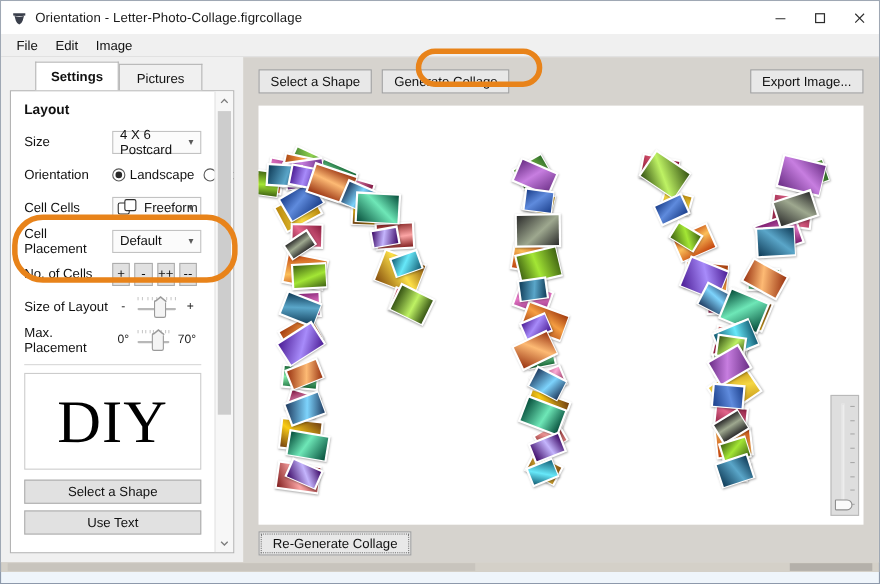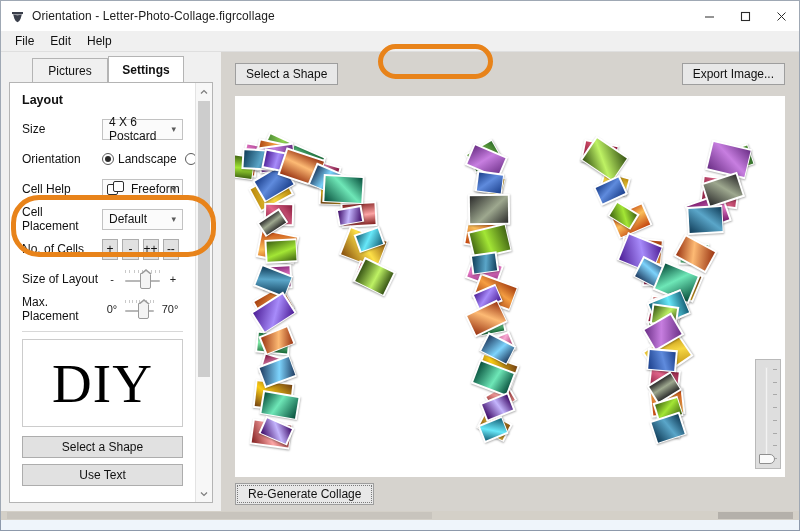--- a/index.html
+++ b/index.html
@@ -351,30 +351,30 @@
             <line x1="1.5" y1="1.5" x2="9.5" y2="9.5" stroke="#2b2b2b" stroke-width="1"></line>
             <line x1="9.5" y1="1.5" x2="1.5" y2="9.5" stroke="#2b2b2b" stroke-width="1"></line>
           </svg>
       </div>
     </div>
   </div>
 
   <div class="menubar">
     <div class="menu-item">File</div>
     <div class="menu-item">Edit</div>
-    <div class="menu-item">Help</div>
+    <div class="menu-item">Image</div>
   </div>
 
   <div class="body-split">
 
     <div class="left-panel">
 
       <div class="tabstrip">
+        <div class="tab active">Settings</div>
         <div class="tab inactive">Pictures</div>
-        <div class="tab active">Settings</div>
       </div>
 
       <div class="panel-frame">
         <div class="panel-content">
 
           <div class="section-title">Layout</div>
 
           <div class="row">
             <div class="row-label">Size</div>
             <div class="combo combo-size">
@@ -387,21 +387,21 @@
             <div class="row-label">Orientation</div>
             <div class="radio-grp">
               <span class="radio checked"></span>
               <span class="radio-label">Landscape</span>
               <span class="radio"></span>
               <span class="radio-label">Portrait</span>
             </div>
           </div>
 
           <div class="row">
-            <div class="row-label">Cell Help</div>
+            <div class="row-label">Cell Cells</div>
             <div class="combo combo-cellstyle">
               <span class="cellstyle-icon">
                 <span class="sq sq1"></span>
                   <span class="sq sq2"></span>
               </span>
               <span>Freeform</span>
               <span class="caret">▾</span>
             </div>
           </div>
 
@@ -492,20 +492,21 @@
               </svg>
           </div>
         </div>
       </div>
     </div>
 
     <div class="right-panel">
 
       <div class="toolbar">
         <div class="btn tool-btn">Select a Shape</div>
+        <div class="btn tool-btn">Generate Collage</div>
         <div class="spacer"></div>
         <div class="btn tool-btn">Export Image...</div>
       </div>
 
       <div class="canvas-area">
         <div class="canvas">
           <div class="collage" id="collage">
               <div class="ph" style="width: 37.1674px; height: 28.4482px; left: 27.1501px; top: 41.8652px; transform: rotate(24.7deg); z-index: 10;">
                 <i style="background: linear-gradient(66deg, rgb(46, 107, 42) 0%, rgb(143, 209, 79) 55%, rgb(46, 107, 42) 100%);"></i>
               </div>

